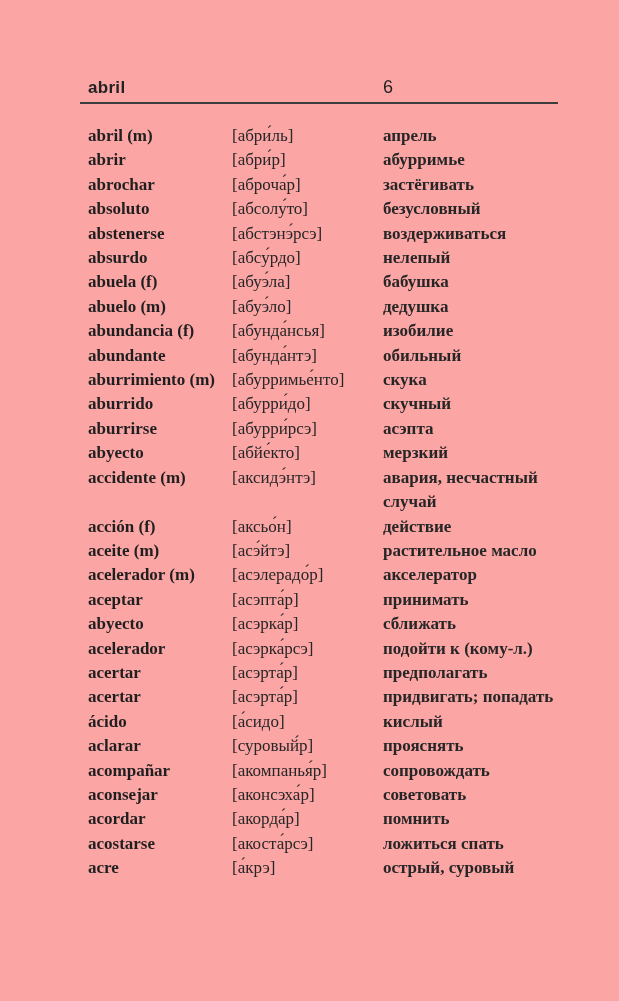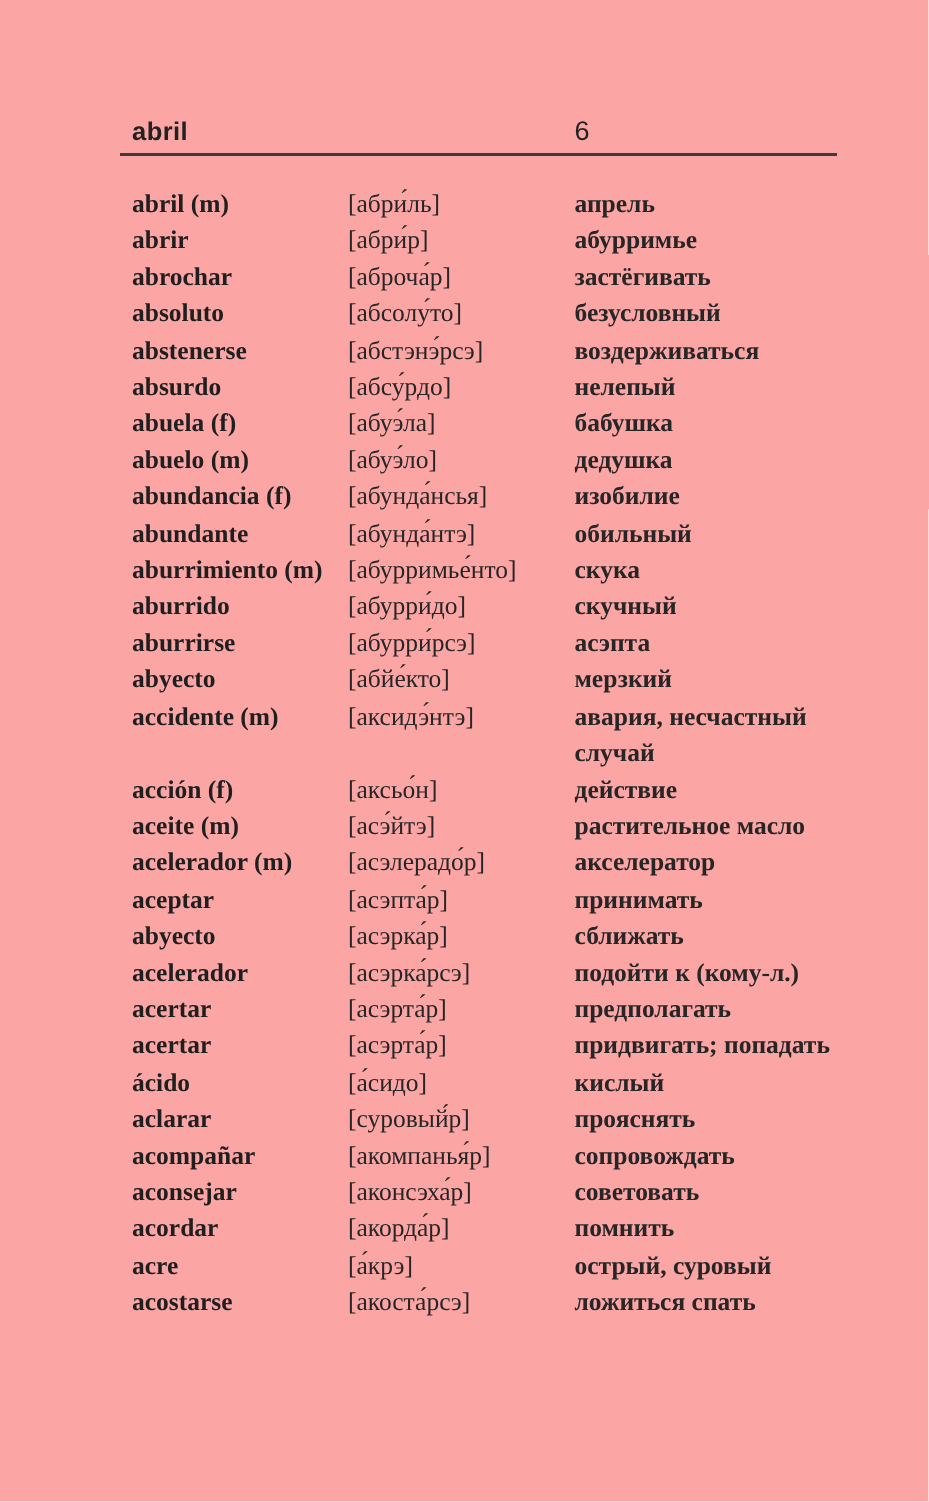--- a/index.html
+++ b/index.html
@@ -245,24 +245,24 @@
         <div class="entry-translation">советовать</div>
       </div>
 
       <div class="entry-row">
         <div class="entry-word">acordar</div>
         <div class="entry-transcription">[акорда́р]</div>
         <div class="entry-translation">помнить</div>
       </div>
 
       <div class="entry-row">
+        <div class="entry-word">acostarse</div>
+        <div class="entry-transcription">[акоста́рсэ]</div>
+        <div class="entry-translation">ложиться спать</div>
+      </div>
+
+      <div class="entry-row">
         <div class="entry-word">acre</div>
         <div class="entry-transcription">[а́крэ]</div>
         <div class="entry-translation">острый, суровый</div>
       </div>
-
-      <div class="entry-row">
-        <div class="entry-word">acostarse</div>
-        <div class="entry-transcription">[акоста́рсэ]</div>
-        <div class="entry-translation">ложиться спать</div>
-      </div>
     </div>
 </div>
 
 </body></html>

